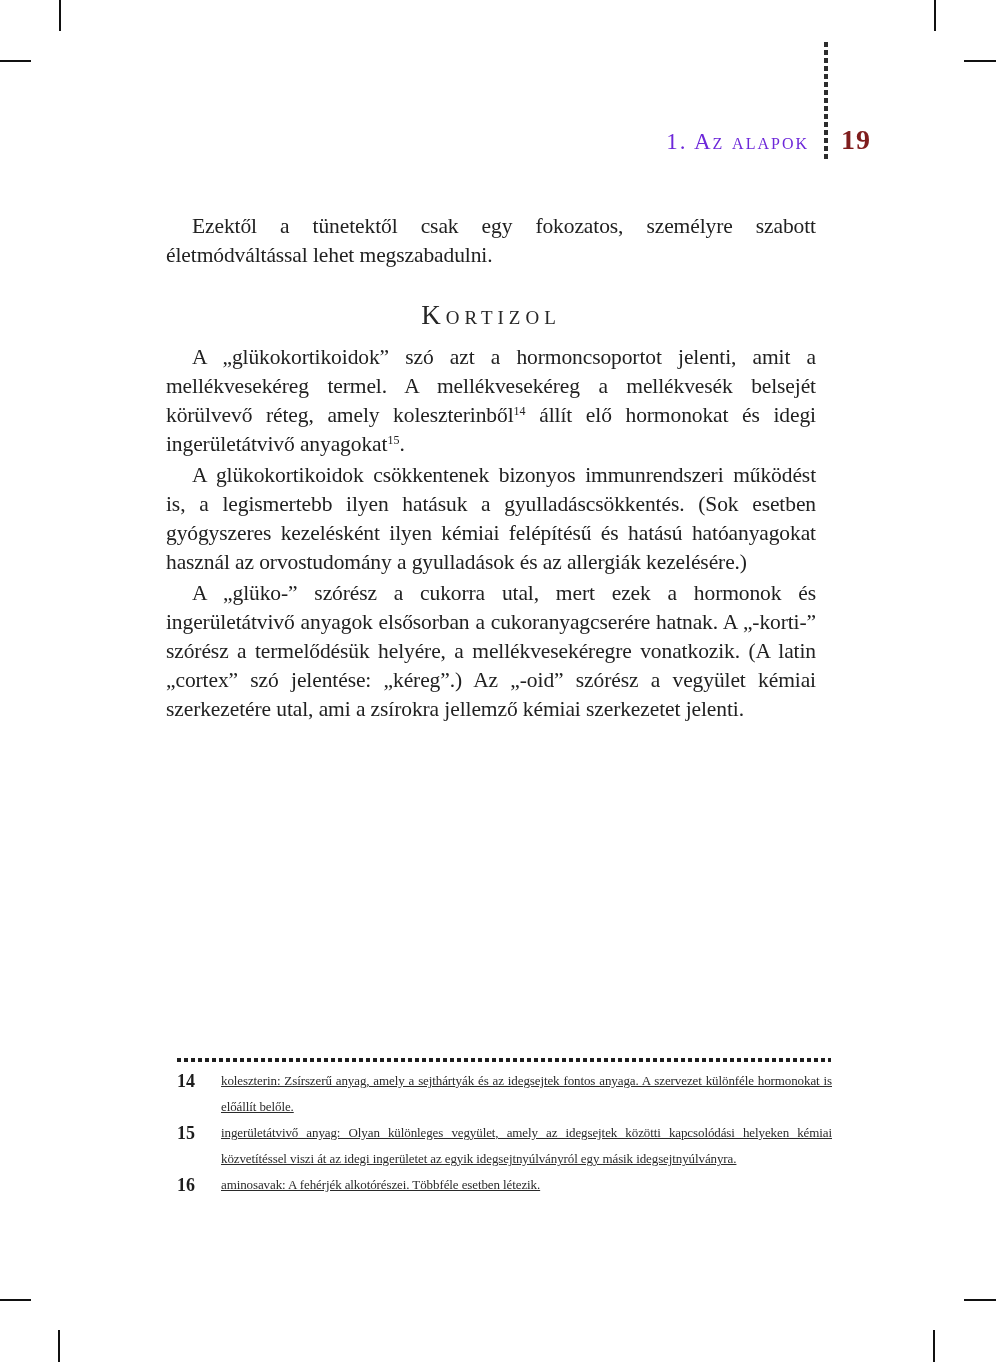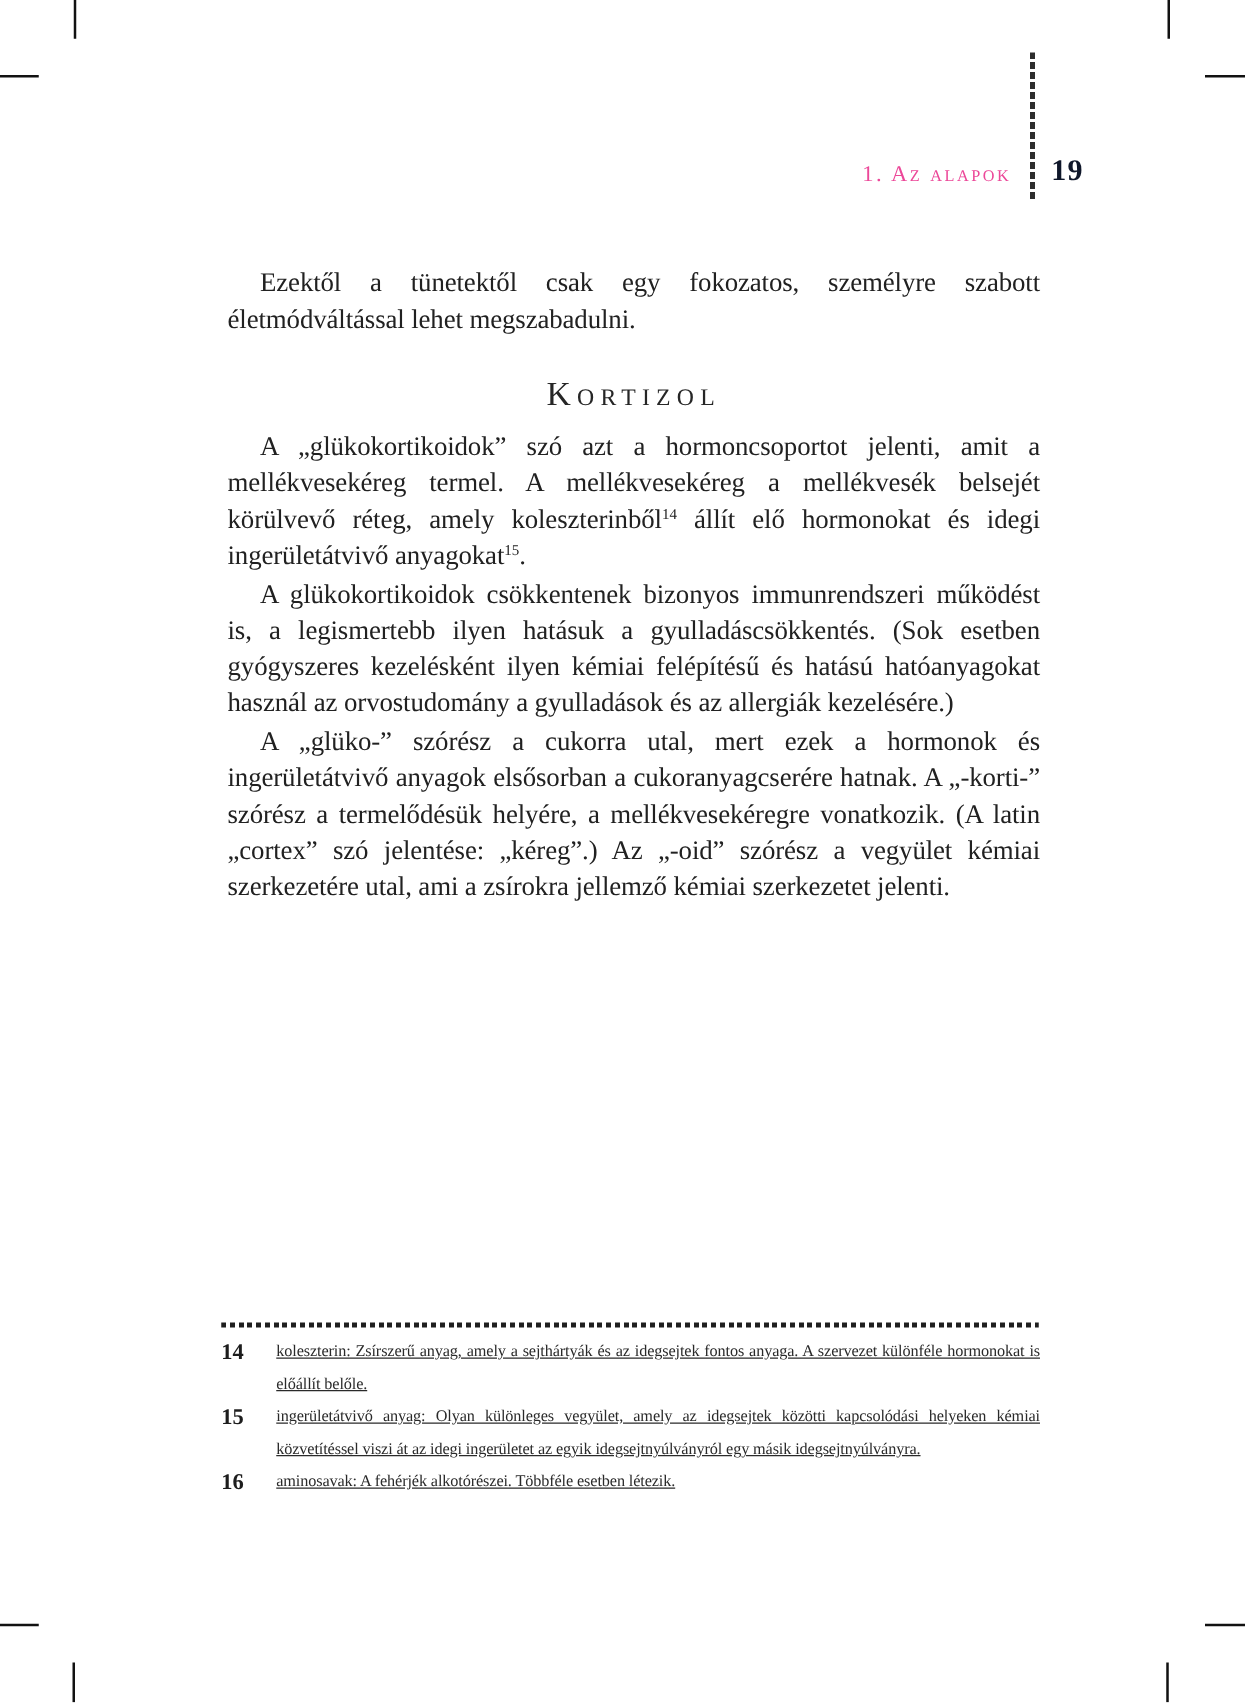--- a/index.html
+++ b/index.html
@@ -22,48 +22,48 @@
   .cm-bl-h { left: 0;     top: 1299px; width: 31px; height: 2px; }
   .cm-bl-v { left: 58px;  top: 1330px; width: 2px;  height: 32px; }
   .cm-br-h { left: 964px; top: 1299px; width: 32px; height: 2px; }
   .cm-br-v { left: 933px; top: 1330px; width: 2px;  height: 32px; }
 
   
   .running-header {
     position: absolute;
     top: 129px;
     right: 187px;
-    font-size: 18px;
+    font-size: 23px;
     letter-spacing: 2px;
     font-variant: small-caps;
-    color: #ec4899;
+    color: #6d28d9;
     white-space: nowrap;
   }
   .header-dots {
     position: absolute;
     left: 824px;
     top: 42px;
     width: 4px;
     height: 119px;
     background: repeating-linear-gradient(to bottom, #2d2d2d 0 5px, transparent 5px 8px);
   }
   .page-number {
     position: absolute;
     left: 841px;
     top: 124px;
-    font-size: 24px;
+    font-size: 28px;
     font-weight: 700;
-    color: #0f172a;
+    color: #7f1d1d;
     letter-spacing: 1px;
   }
 
   
   .content {
     position: absolute;
-    left: 182px;
+    left: 166px;
     top: 212px;
     width: 650px;
   }
   .para {
     margin: 0 0 2px 0;
     font-size: 21.5px;
     line-height: 29px;
     text-align: justify;
     text-indent: 26px;
     letter-spacing: -0.1px;

